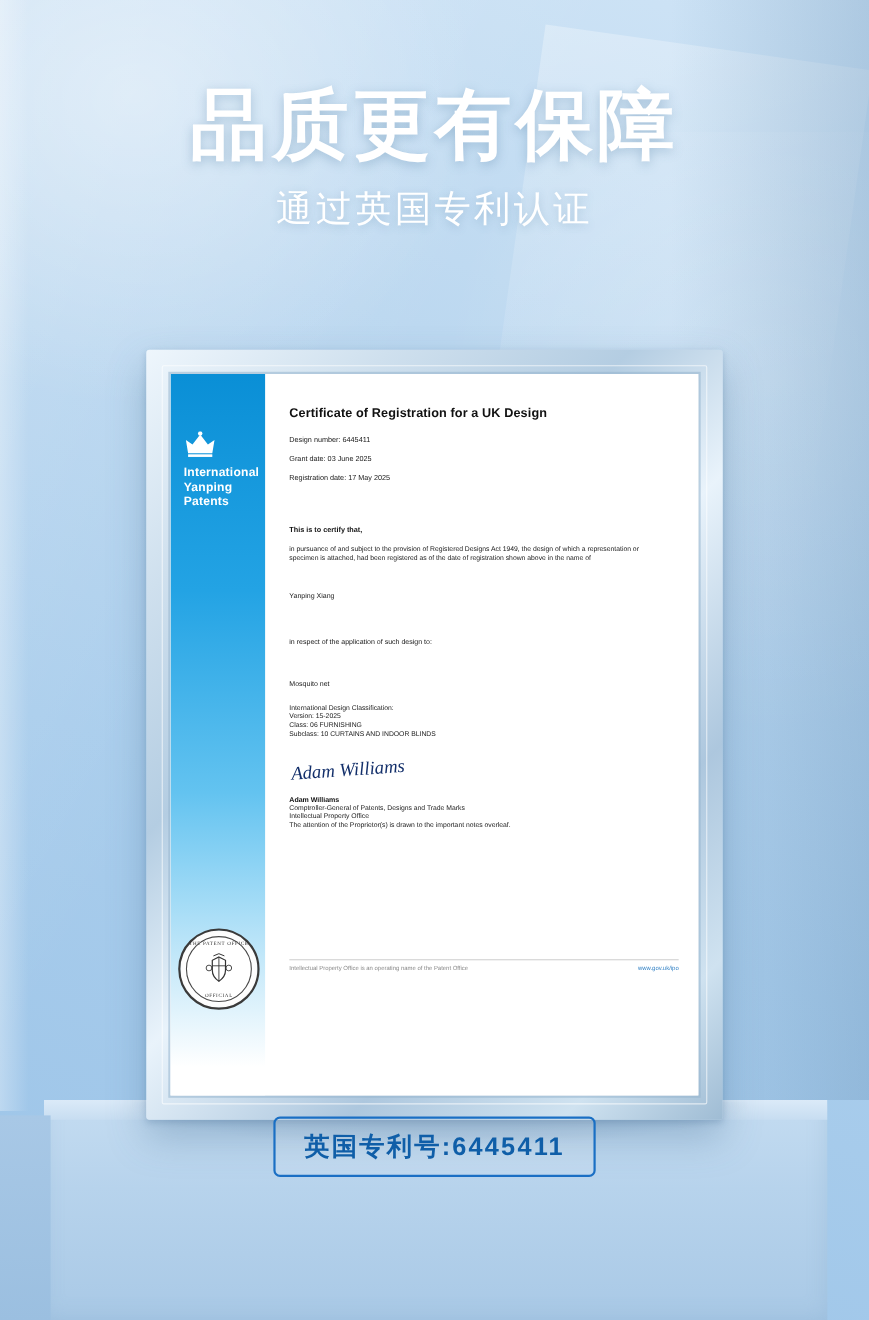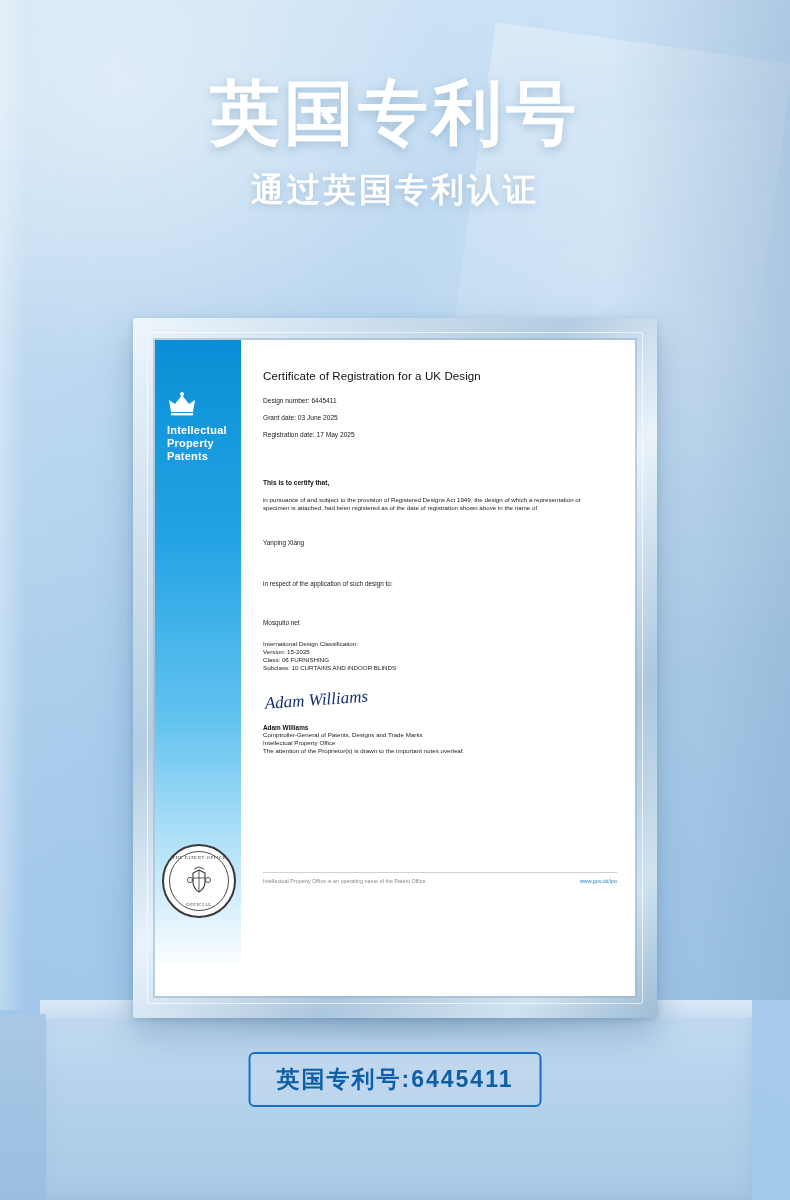--- a/index.html
+++ b/index.html
@@ -75,21 +75,21 @@
     line-height: 82px;
     font-weight: bold;
     letter-spacing: 4px;
     text-shadow: 0 3px 10px rgba(78,122,160,0.35);
   }
   .headline .sub {
     margin-top: 16px;
     font-size: 33px;
     line-height: 40px;
     letter-spacing: 3px;
-    font-weight: bold;
+    font-weight: normal;
     text-shadow: 0 2px 8px rgba(78,122,160,0.30);
   }
 
   
   .pedestal {
     position: absolute;
     left: 40px;
     top: 1000px;
     width: 712px;
     height: 200px;
@@ -226,21 +226,21 @@
   }
 
   .cert-body {
     flex: 1 1 auto;
     padding: 30px 26px 0 22px;
     position: relative;
     box-sizing: border-box;
   }
   .cert-title {
     font-size: 11.5px;
-    font-weight: normal;
+    font-weight: bold;
     color: #111111;
     margin: 0 0 14px 0;
     letter-spacing: 0.1px;
   }
   .cert-meta-row {
     font-size: 6.6px;
     color: #1a1a1a;
     margin-bottom: 8px;
     line-height: 9px;
   }
@@ -312,21 +312,21 @@
     font-size: 5.4px;
     color: #8a8a8a;
   }
   .cert-footer .url { color: #2e7fc4; }
 
   
   .badge {
     position: absolute;
     left: 50%;
     transform: translateX(-50%);
-    top: 1052px;
+    top: 1015px;
     border: 2px solid #1a6fc4;
     border-radius: 6px;
     padding: 10px 26px;
     background: rgba(255,255,255,0.10);
     color: #0f5ea8;
     font-size: 23px;
     font-weight: bold;
     letter-spacing: 2px;
     white-space: nowrap;
   }
@@ -336,21 +336,21 @@
 
 <div class="poster">
 
   <div class="wall-glow-a"></div>
   <div class="wall-glow-b"></div>
   <div class="wall-beam"></div>
   <div class="wall-shadow-right"></div>
   <div class="wall-edge"></div>
 
   <div class="headline">
-    <div class="line">英国专利号</div>
+    <div class="line">品质更有保障</div>
     <div class="sub">通过英国专利认证</div>
   </div>
 
   <div class="pedestal"></div>
   <div class="pedestal-top"></div>
   <div class="pedestal-left-face"></div>
   <div class="pedestal-shadow"></div>
 
   <div class="frame">
     <div class="frame-inner-bevel"></div>
@@ -360,22 +360,22 @@
 
         <div class="cert-sidebar">
           <div class="ipo-crown">
             <svg viewBox="0 0 30 26" width="30" height="26" aria-hidden="true">
               <path d="M4 20 L2 8 L8 12 L15 3 L22 12 L28 8 L26 20 Z" fill="#ffffff"></path>
               <circle cx="15" cy="2" r="2" fill="#ffffff"></circle>
               <rect x="4" y="21" width="22" height="2.4" fill="#ffffff"></rect>
             </svg>
           </div>
           <div class="ipo-name">
-            <div>Intellectual</div>
-            <div>Property</div>
+            <div>International</div>
+            <div>Yanping</div>
             <div>Patents</div>
           </div>
 
           <div class="ipo-seal">
             <div class="seal-top-text">THE PATENT OFFICE</div>
             <div class="seal-emblem">
               <svg viewBox="0 0 30 30" width="30" height="30" aria-hidden="true">
                 <path d="M15 4 L21 7 L21 16 C21 21 18 24 15 26 C12 24 9 21 9 16 L9 7 Z" fill="none" stroke="#333" stroke-width="1.1"></path>
                 <path d="M15 4 L15 26 M9 12 L21 12" stroke="#333" stroke-width="0.8"></path>
                 <path d="M10 3 L15 1 L20 3" fill="none" stroke="#333" stroke-width="0.9"></path>

